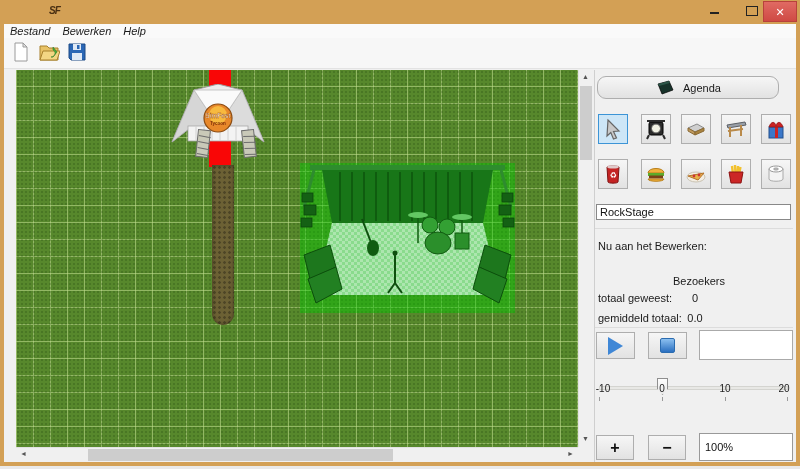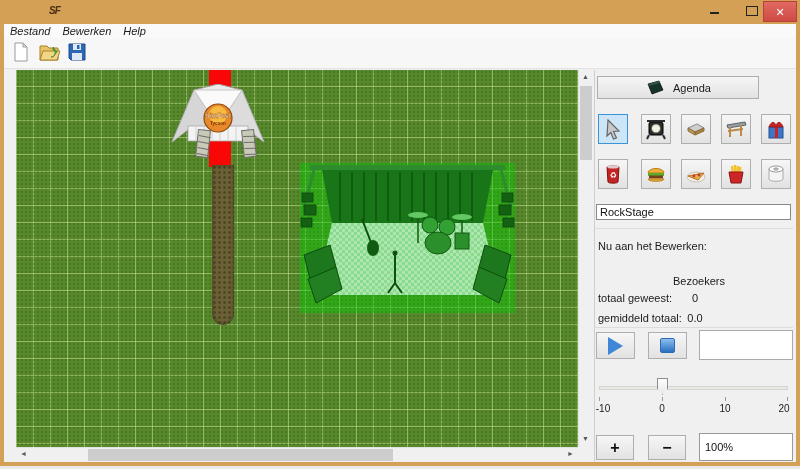--- a/index.html
+++ b/index.html
@@ -34,36 +34,36 @@
   .stage svg{position:absolute;left:0;top:0;width:215px;height:150px;}
   
   .vscroll{position:absolute;left:574px;top:46px;width:14px;height:377px;background:#f0f0f0;border-left:1px solid #e2e2e2;box-sizing:border-box;}
   .vscroll .thumb{position:absolute;left:1px;top:16px;width:12px;height:74px;background:#cdcdcd;}
   .hscroll{position:absolute;left:12px;top:423px;width:562px;height:14px;background:#f0f0f0;border-top:1px solid #e2e2e2;box-sizing:border-box;}
   .hscroll .thumb{position:absolute;left:72px;top:1px;width:305px;height:12px;background:#cdcdcd;}
   .sb-arrow{position:absolute;font-size:7px;color:#555;line-height:12px;text-align:center;width:13px;height:13px;}
   
   .panel{position:absolute;left:590px;top:46px;width:198px;height:392px;background:#f0f0f0;border-left:1px solid #cfcfcf;box-sizing:content-box;font-size:11px;color:#1a1a1a;}
   .p-btn{position:absolute;background:linear-gradient(#f6f6f6,#e2e2e2);border:1px solid #aeaeae;box-sizing:border-box;}
-  .agenda{left:2px;top:6px;width:162px;height:23px;display:flex;align-items:center;justify-content:center;gap:8px;font-size:11px;}
+  .agenda{left:2px;top:6px;width:182px;height:23px;display:flex;align-items:center;justify-content:center;gap:8px;font-size:11px;border-radius:9px;}
   .tool{width:30px;height:30px;display:flex;align-items:center;justify-content:center;}
   .tool.selected{background:#cde6f7;border:1px solid #3c94d6;}
   .tool svg{width:22px;height:22px;}
   .namefield{position:absolute;left:1px;top:134px;width:195px;height:16px;border:1px solid #888;box-sizing:border-box;font-size:11px;font-family:"Liberation Sans",sans-serif;padding:0 6px 0 3px;background:#fff;color:#111;}
   .sep{position:absolute;left:0;width:198px;height:1px;background:#dcdcdc;}
   .lbl{position:absolute;white-space:nowrap;}
   .playbtn,.stopbtn{display:flex;align-items:center;justify-content:center;}
   .tri{width:0;height:0;border-top:9px solid transparent;border-bottom:9px solid transparent;border-left:15px solid #3f87d6;}
   .sq{width:15px;height:15px;border-radius:2px;background:linear-gradient(#8cc0f0,#2a6fc0);border:1px solid #2b6cb0;box-sizing:border-box;}
   .whitebox{position:absolute;background:#fff;border:1px solid #aaa;box-sizing:border-box;}
   .slider-track{position:absolute;left:4px;top:316px;width:189px;height:4px;background:#e8e8e5;border:1px solid #d4d4d0;box-sizing:border-box;}
   .slider-thumb{position:absolute;left:62px;top:308px;width:11px;height:17px;background:linear-gradient(#fdfdfd,#e8e8e8);border:1px solid #8f8f8f;box-sizing:border-box;
     clip-path:polygon(0 0,100% 0,100% 62%,50% 100%,0 62%);}
   .tickmark{position:absolute;top:327px;width:1px;height:4px;background:#9a9a9a;}
-  .ticklabel{position:absolute;top:333px;transform:translateX(-50%);font-size:10px;color:#222;}
+  .ticklabel{position:absolute;top:313px;transform:translateX(-50%);font-size:10px;color:#222;}
   .zoomfield{position:absolute;left:104px;top:363px;width:94px;height:28px;background:#fff;border:1px solid #999;box-sizing:border-box;font-size:11px;font-family:"Liberation Sans",sans-serif;padding-left:5px;color:#111;}
   .pm{font-size:16px;font-weight:bold;display:flex;align-items:center;justify-content:center;color:#111;}
 </style>
 </head>
 <body>
 
 <div class="win">
 
   <div class="titlebar">
     <span class="app-icon">SF</span>

